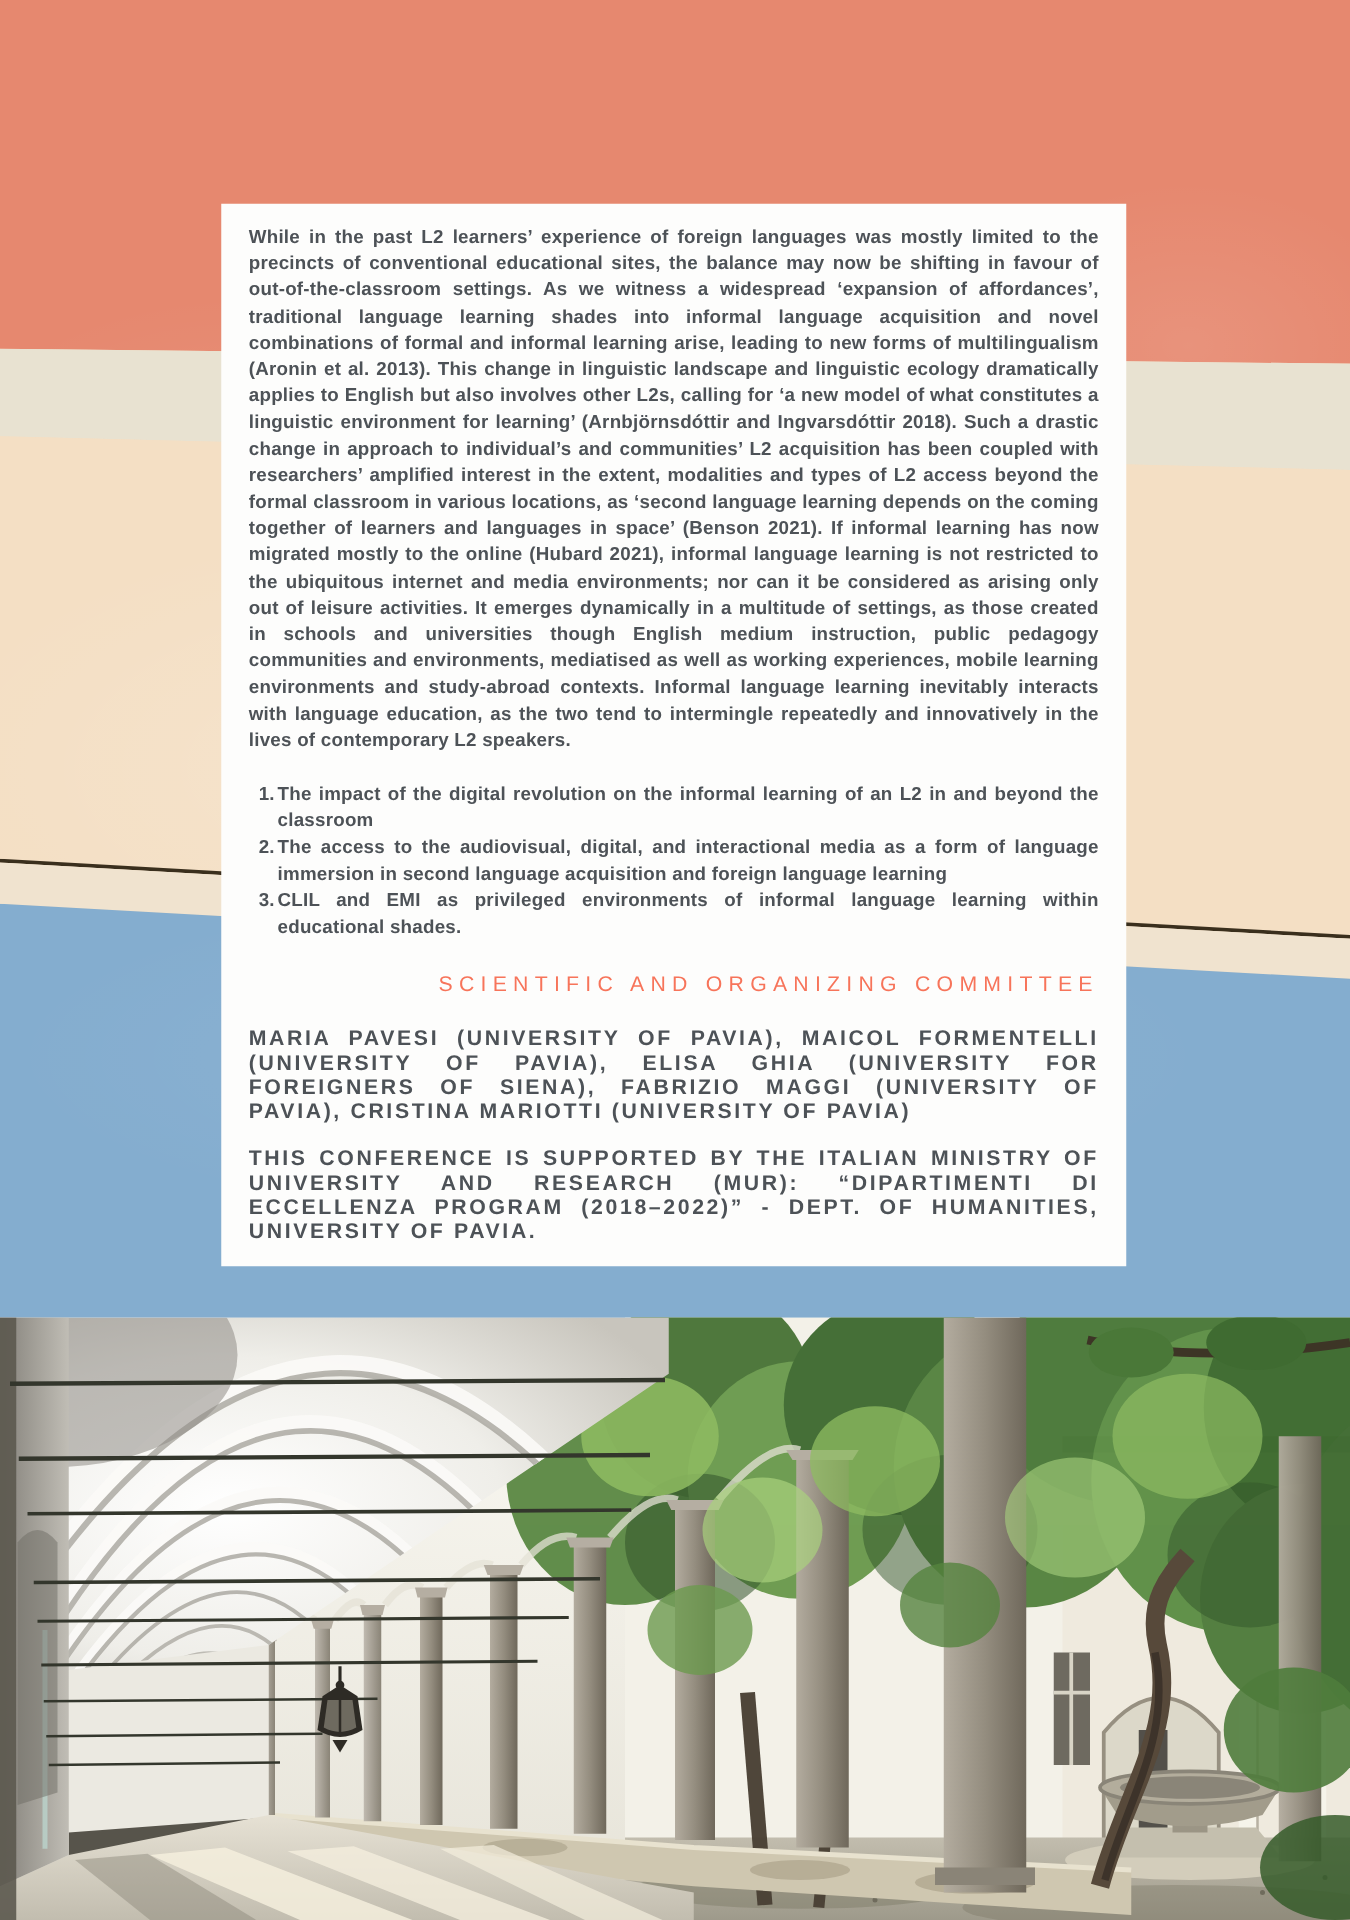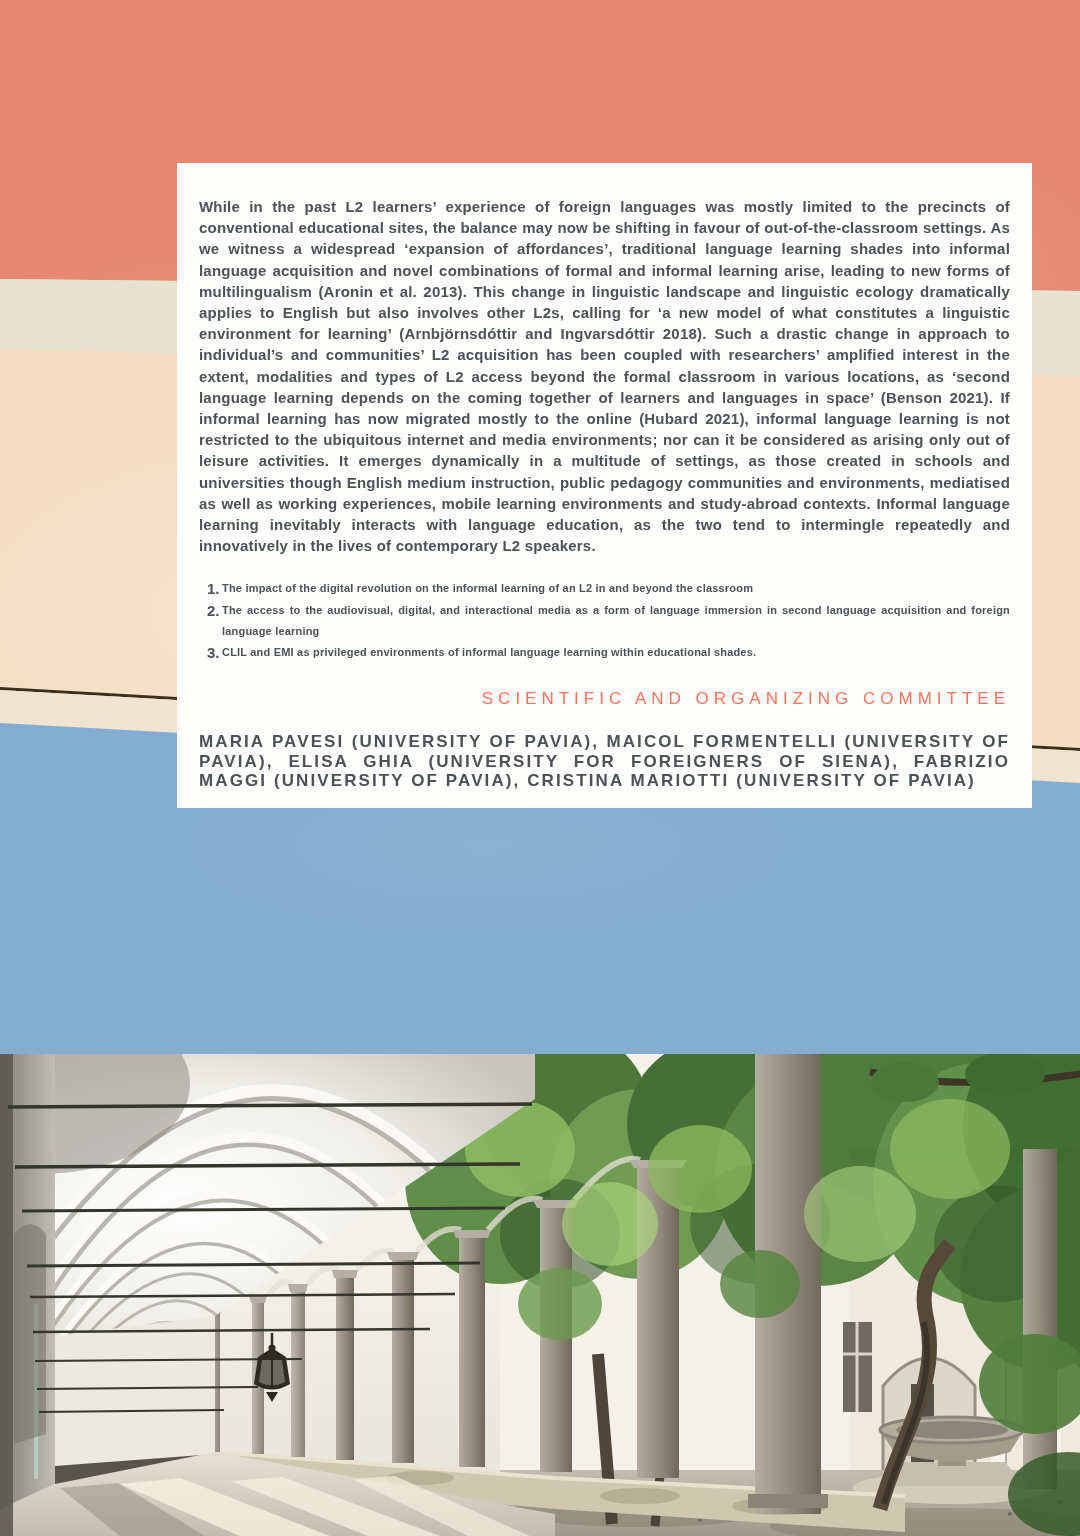--- a/index.html
+++ b/index.html
@@ -27,29 +27,29 @@
       radial-gradient(ellipse 400px 260px at 80% 70%, rgba(190,140,90,.08), transparent 60%);
   }
   #band-line{clip-path:polygon(0 687px,1080px 748px,1080px 751px,0 690px);}
   #band-lightbeige{clip-path:polygon(0 690px,1080px 751px,1080px 783px,0 723px);}
   #band-blue{
     clip-path:polygon(0 723px,1080px 783px,1080px 1056px,0 1056px);
     background-image:radial-gradient(ellipse 700px 200px at 45% 55%, rgba(255,255,255,.07), transparent 70%);
   }
   .photo{position:absolute;left:0;top:1054px;}
   .card{
-    position:absolute;left:177px;top:163px;width:855px;box-sizing:border-box;
-    padding:33px 22px 18px 22px;z-index:10;
+    position:absolute;left:177px;top:163px;width:724px;box-sizing:border-box;
+    padding:16px 22px 18px 22px;z-index:10;
   }
   .card p{margin:0;font-weight:bold;}
   .body-text{font-size:15px;line-height:21.2px;letter-spacing:.2px;text-align:justify;}
   ol.topics{list-style:none;margin:22px 0 0 8px;padding:0;}
   li.topic{display:flex;font-weight:bold;}
   li.topic .num{flex:0 0 15px;font-size:15px;line-height:21.2px;}
-  li.topic .txt{flex:1;font-size:11px;line-height:21.2px;letter-spacing:.2px;text-align:justify;}
+  li.topic .txt{flex:1;font-size:15px;line-height:21.2px;letter-spacing:.2px;text-align:justify;}
   h2.committee-heading{
     margin:26px 0 0 0;text-align:right;font-size:17px;font-weight:normal;letter-spacing:5px;
   }
   .caps-text{font-size:17px;line-height:19.3px;letter-spacing:2.1px;text-align:justify;font-weight:bold;}
   .committee{margin-top:23px !important;}
   .support{margin-top:19px !important;}
 </style>
 </head>
 <body>
 
@@ -271,15 +271,16 @@
       <li class="topic" style="color: rgb(77, 82, 87);">
         <span class="num">3.</span>
         <span class="txt">CLIL and EMI as privileged environments of informal language learning within educational shades.</span>
       </li>
     </ol>
 
     <h2 class="committee-heading" style="color: rgb(247, 116, 90);">SCIENTIFIC AND ORGANIZING COMMITTEE</h2>
 
     <p class="caps-text committee" style="color: rgb(77, 82, 87);">MARIA PAVESI (UNIVERSITY OF PAVIA), MAICOL FORMENTELLI (UNIVERSITY OF PAVIA), ELISA GHIA (UNIVERSITY FOR FOREIGNERS OF SIENA), FABRIZIO MAGGI (UNIVERSITY OF PAVIA), CRISTINA MARIOTTI (UNIVERSITY OF PAVIA)</p>
 
+    <p class="caps-text support" style="color: rgb(77, 82, 87);">THIS CONFERENCE IS SUPPORTED BY THE ITALIAN MINISTRY OF UNIVERSITY AND RESEARCH (MUR): “DIPARTIMENTI DI ECCELLENZA PROGRAM (2018–2022)” - DEPT. OF HUMANITIES, UNIVERSITY OF PAVIA.</p>
   </div>
 
 </div>
 
 </body></html>

